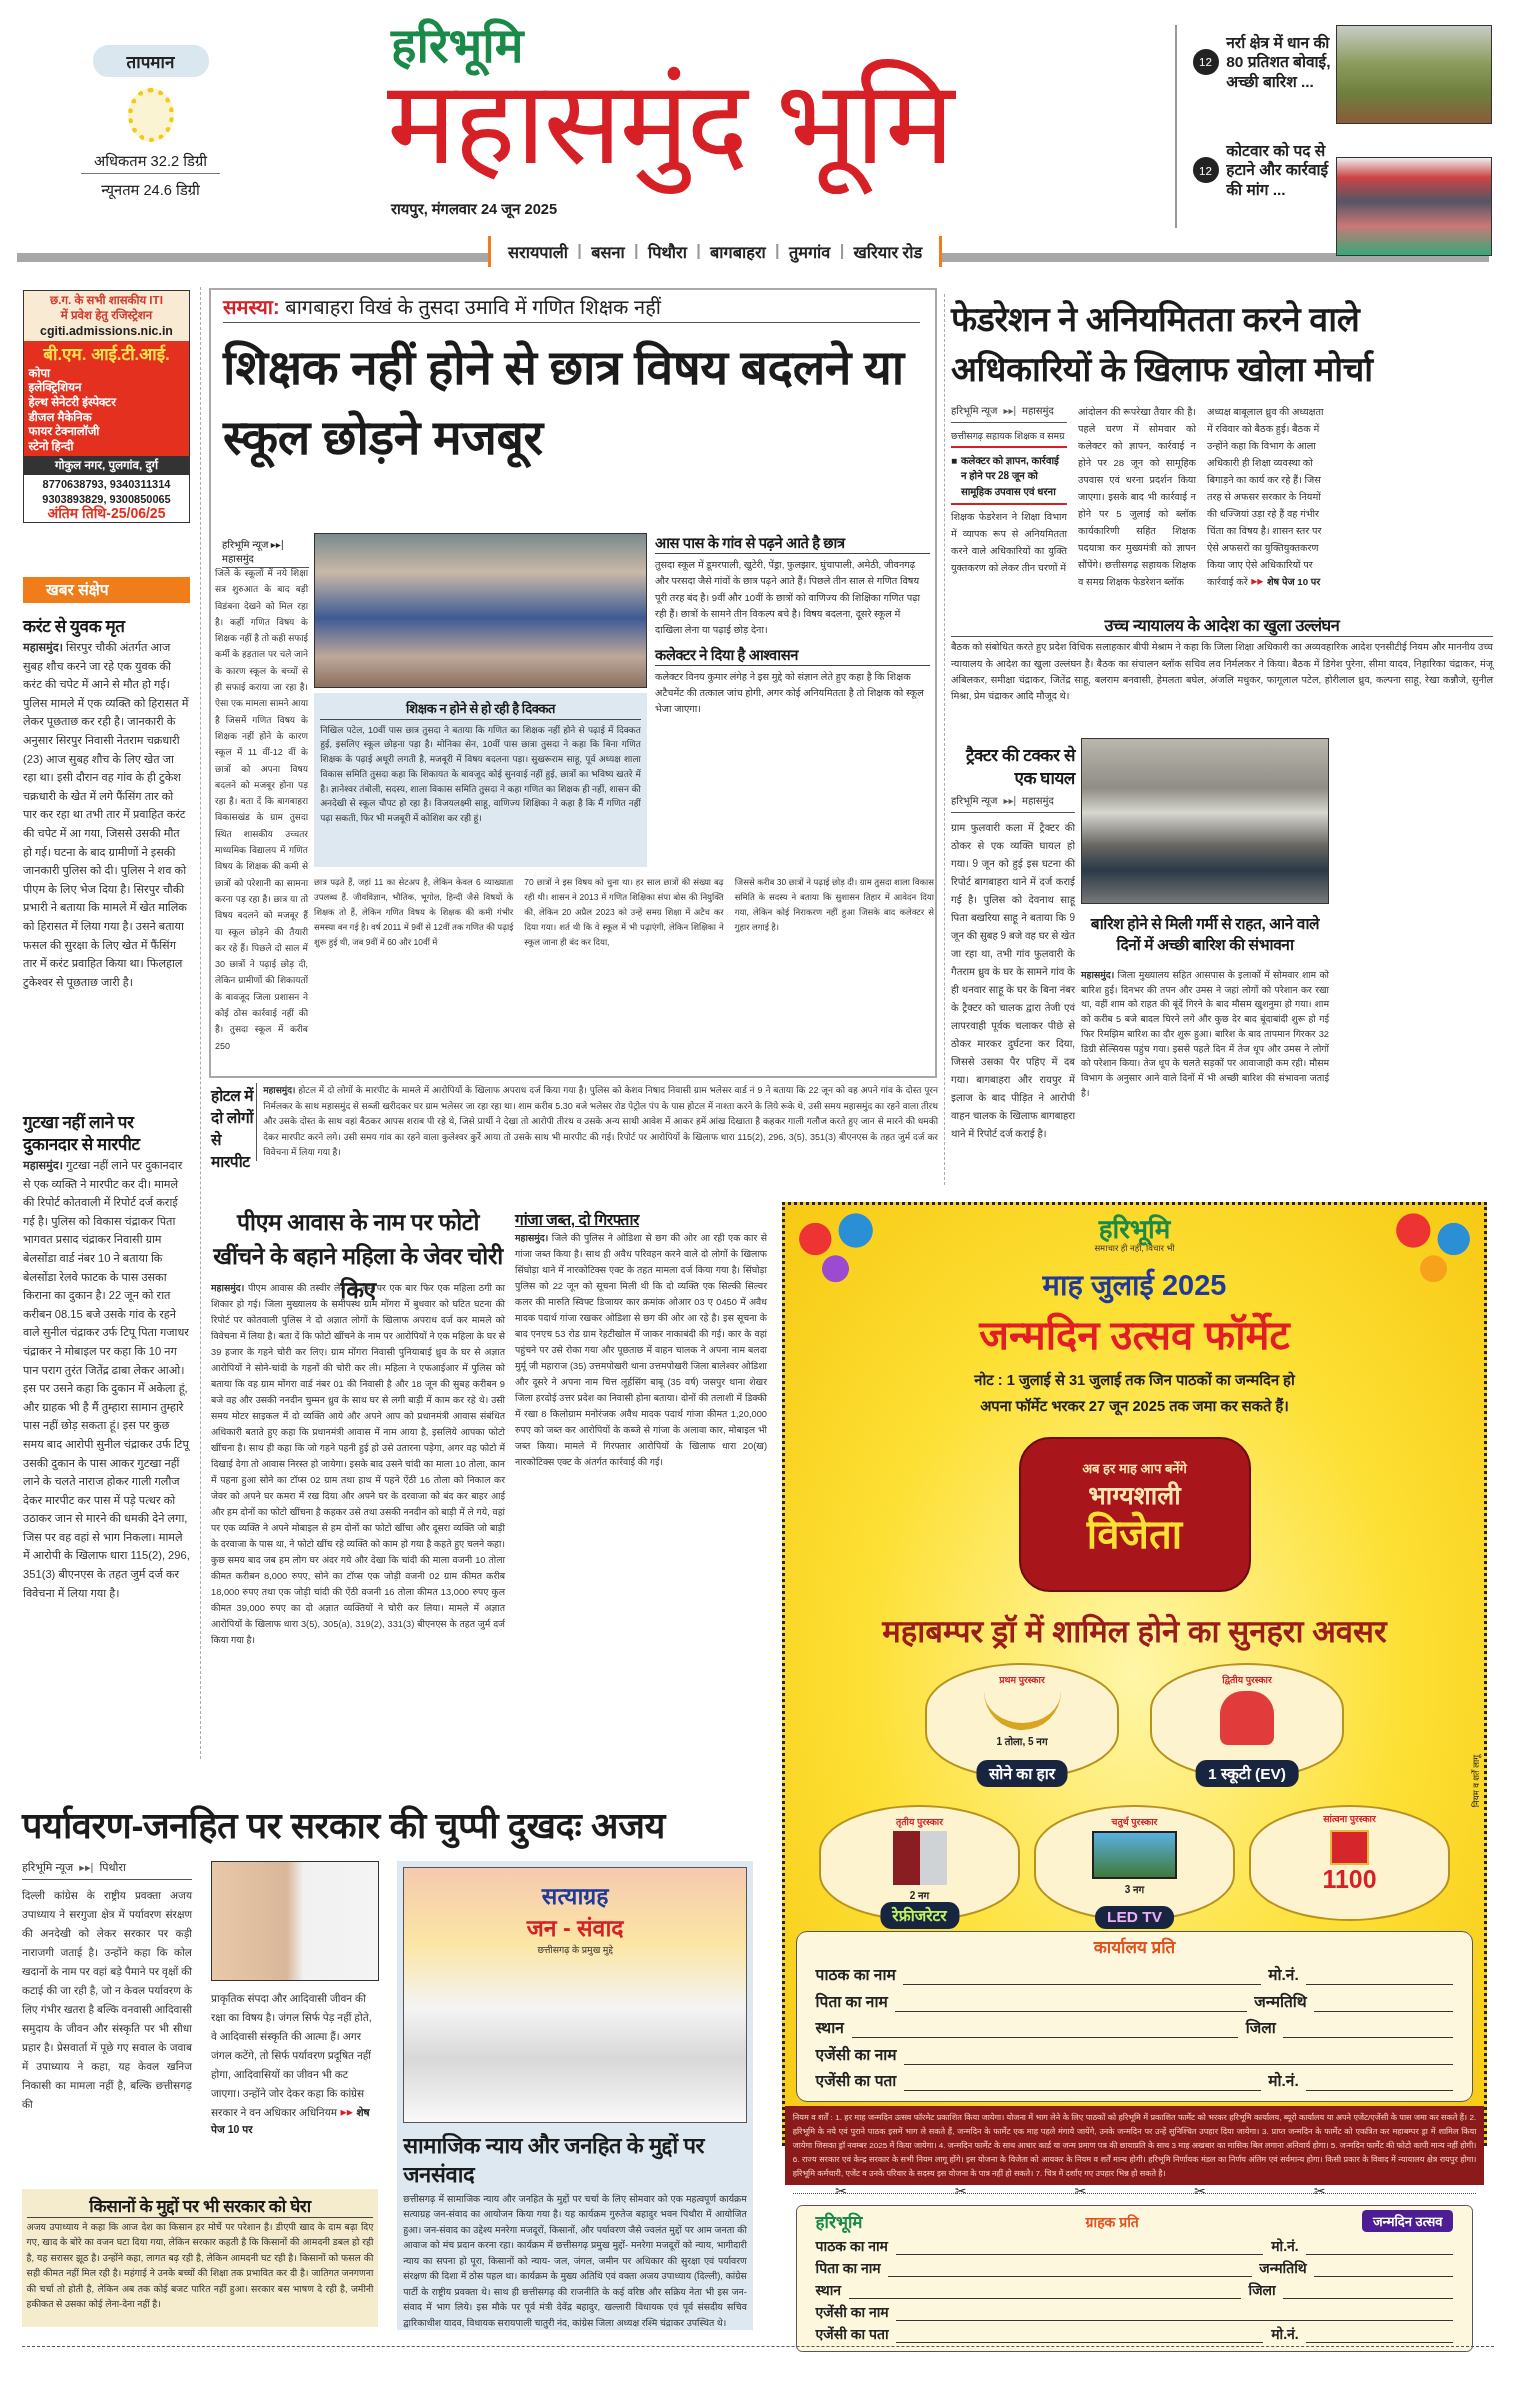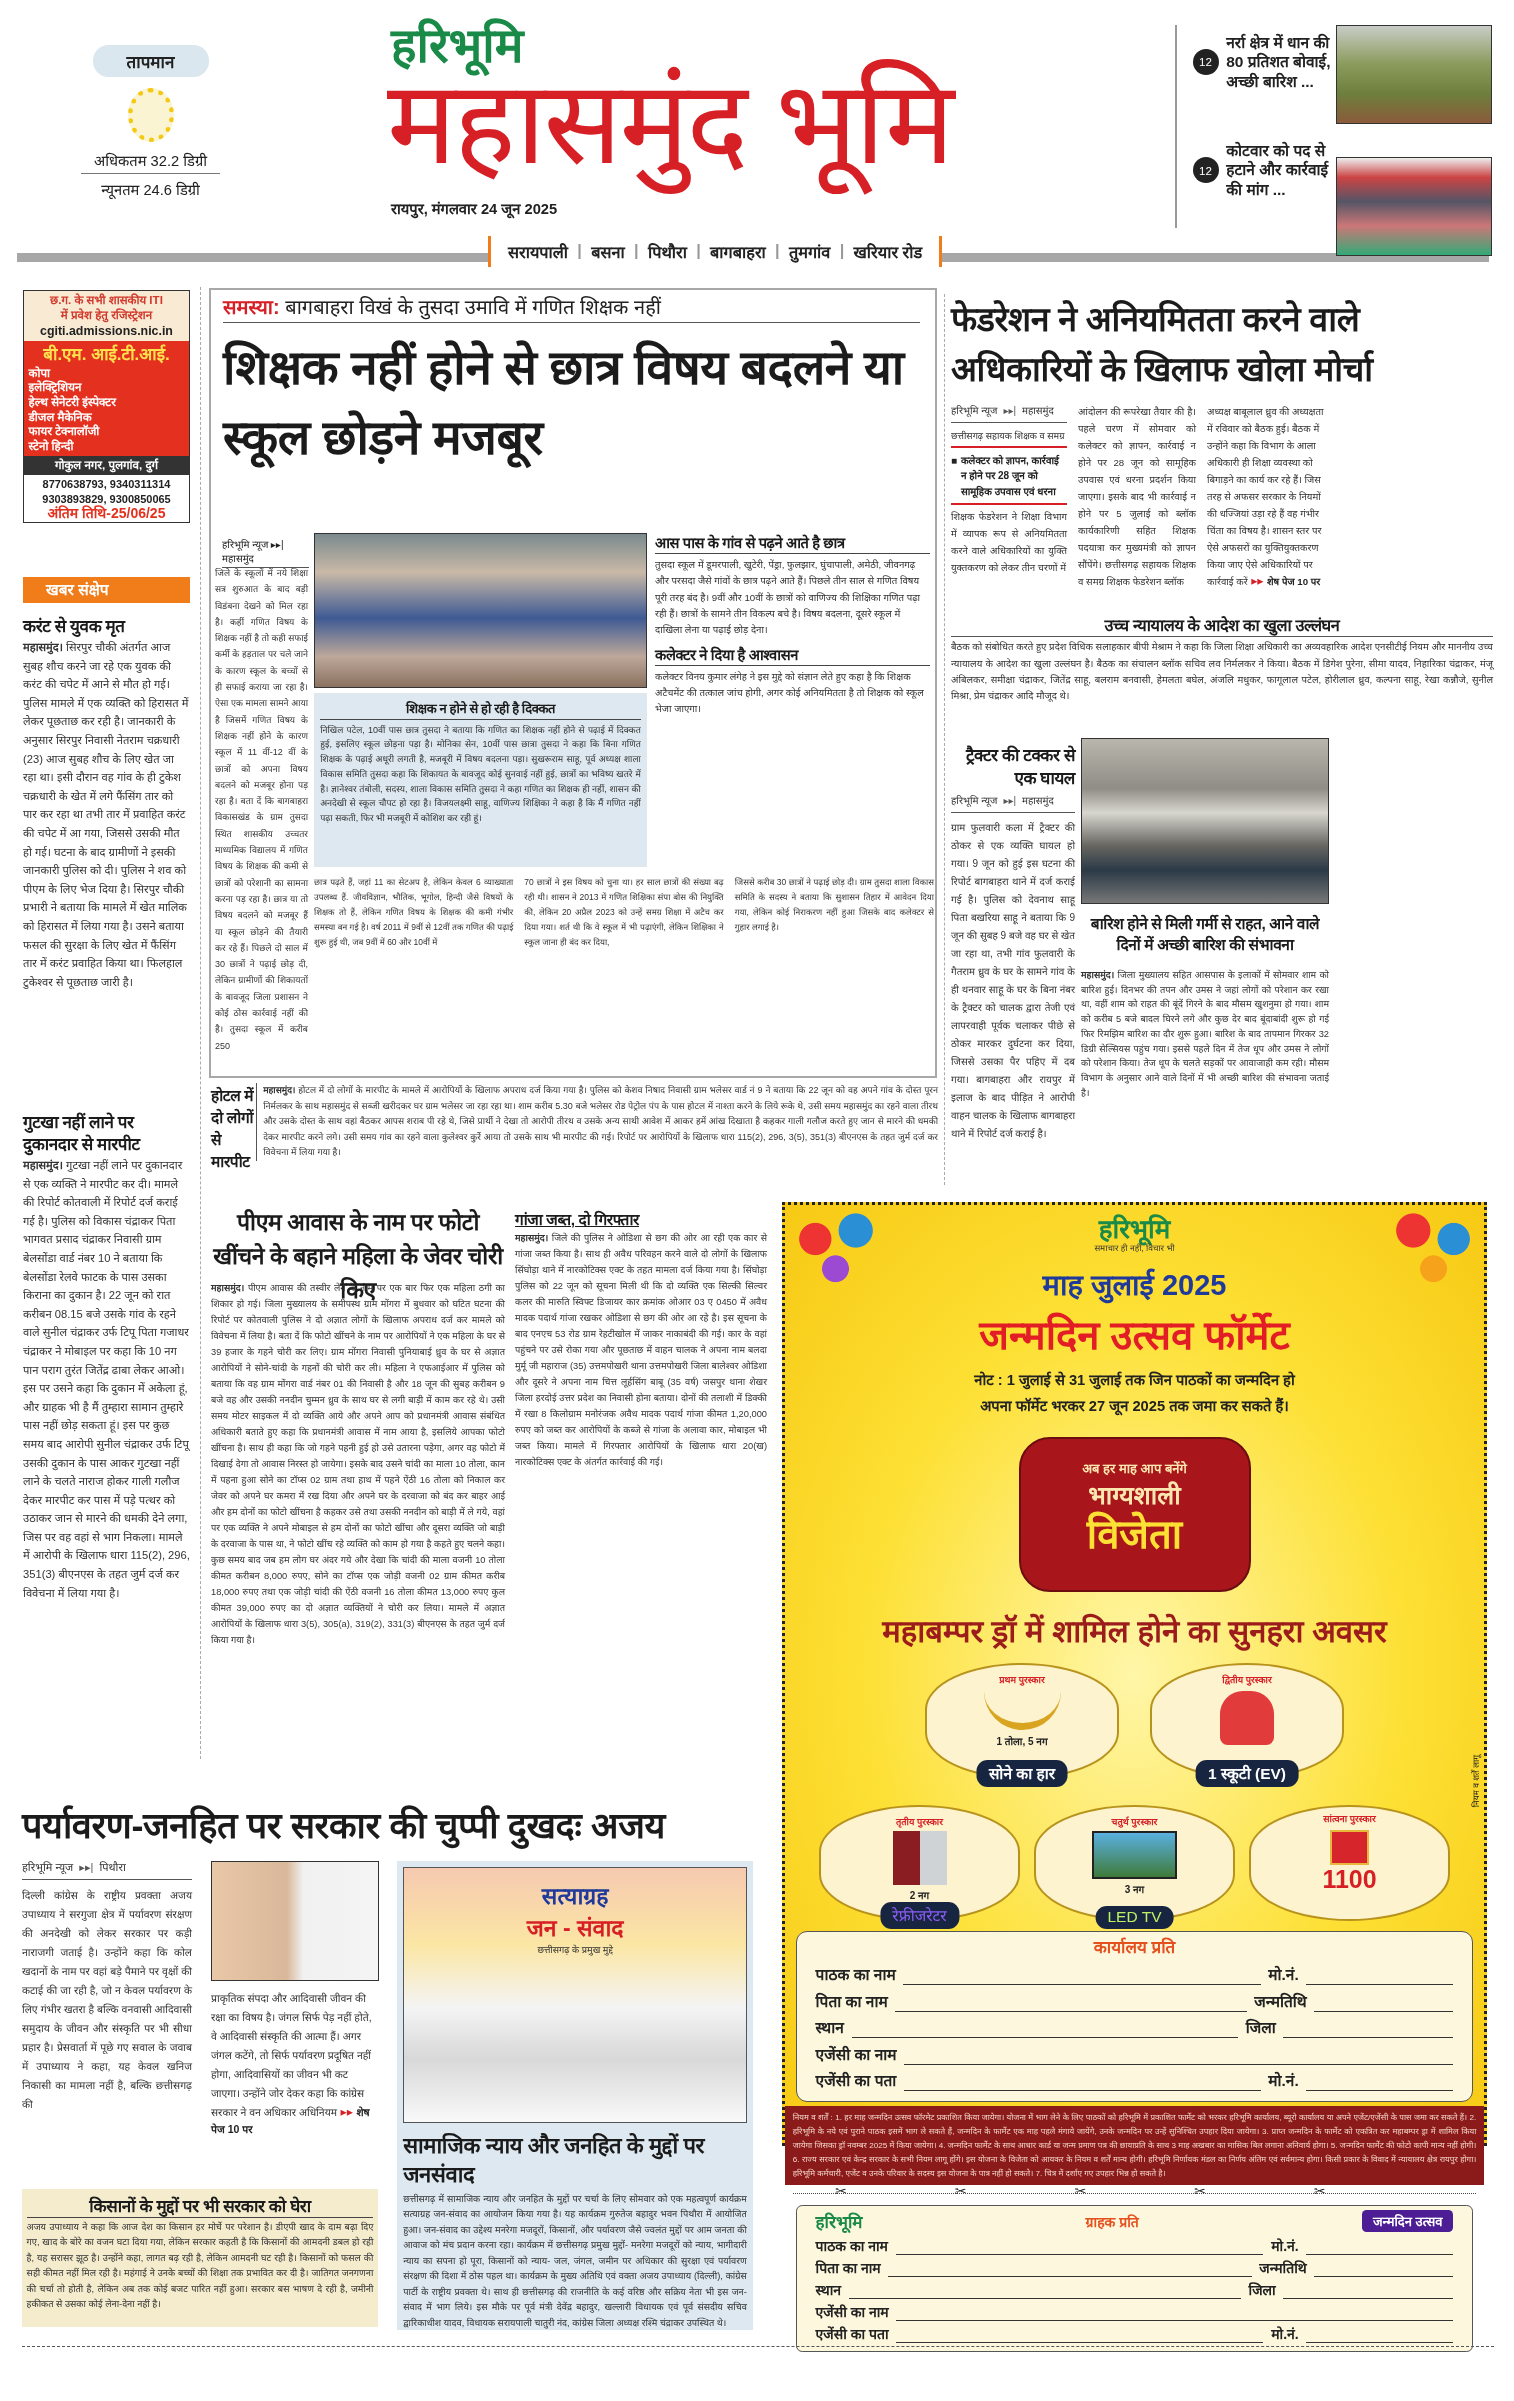--- a/index.html
+++ b/index.html
@@ -202,27 +202,27 @@
       <div style="color:#d71f26;font-size:9.3px;font-weight:bold;margin-top:7.7px">द्वितीय पुरस्कार</div>
       <div data-name="scooter-icon" style="width:54px;height:54px;margin:4.6px auto;background:#e23b3b;border-radius:23px 23px 7.7px 7.7px"></div>
       <div style="position:absolute;left:50%;bottom:-9.3px;transform:translateX(-50%);background:#172540;color:#fff;font-weight:bold;font-size:15.5px;padding:2.3px 12.4px;border-radius:11px;white-space:nowrap">1 स्कूटी (EV)</div>
     </div>
   </div>
   <div data-name="prize-row-2" style="display:flex;justify-content:center;gap:14px;margin-top:26px">
     <div data-name="prize-card" style="width:201px;height:116px;border:2.3px solid #b8931c;border-radius:50%/40%;background:#fdf3cf;text-align:center;position:relative">
       <div style="color:#d71f26;font-size:9.3px;font-weight:bold;margin-top:7.7px">तृतीय पुरस्कार</div>
       <div data-name="fridge-icon" style="width:54px;height:54px;margin:3.1px auto;background:linear-gradient(90deg,#8a1d22 50%,#cfd3d6 50%)"></div>
       <div style="font-size:10px;font-weight:bold">2 नग</div>
-      <div style="position:absolute;left:50%;bottom:-9.3px;transform:translateX(-50%);background:#172540;color:#8b5cf6;font-weight:normal;font-size:15.5px;padding:2.3px 12.4px;border-radius:11px;white-space:nowrap">रेफ्रीजरेटर</div>
+      <div style="position:absolute;left:50%;bottom:-9.3px;transform:translateX(-50%);background:#172540;color:#bef264;font-weight:bold;font-size:15.5px;padding:2.3px 12.4px;border-radius:11px;white-space:nowrap">रेफ्रीजरेटर</div>
     </div>
     <div data-name="prize-card" style="width:201px;height:116px;border:2.3px solid #b8931c;border-radius:50%/40%;background:#fdf3cf;text-align:center;position:relative">
       <div style="color:#d71f26;font-size:9.3px;font-weight:bold;margin-top:7.7px">चतुर्थ पुरस्कार</div>
       <div data-name="tv-icon" style="width:85px;height:48px;margin:3.1px auto;background:linear-gradient(180deg,#5ab0e0,#3f7a3a);border:2.3px solid #222"></div>
       <div style="font-size:10px;font-weight:bold">3 नग</div>
-      <div style="position:absolute;left:50%;bottom:-9.3px;transform:translateX(-50%);background:#172540;color:#bef264;font-weight:normal;font-size:15.5px;padding:2.3px 12.4px;border-radius:11px;white-space:nowrap">LED TV</div>
+      <div style="position:absolute;left:50%;bottom:-9.3px;transform:translateX(-50%);background:#172540;color:#f0abfc;font-weight:bold;font-size:15.5px;padding:2.3px 12.4px;border-radius:11px;white-space:nowrap">LED TV</div>
     </div>
     <div data-name="prize-card" style="width:201px;height:116px;border:2.3px solid #b8931c;border-radius:50%/40%;background:#fdf3cf;text-align:center;position:relative">
       <div style="color:#d71f26;font-size:9.3px;font-weight:bold;margin-top:5px">सांत्वना पुरस्कार</div>
       <div data-name="gift-icon" style="width:39px;height:35px;margin:4.6px auto 0;background:#d7262b;border:2.3px solid #e9b83a"></div>
       <div style="color:#d71f26;font-size:25px;font-weight:bold">1100</div>
     </div>
   </div>
 
   <div data-name="office-copy-form" style="margin:10px 11px 0;background:#fdf8dd;border:0.8px solid #555;border-radius:11px;padding:3.1px 18.6px 4.6px">
     <div data-name="form-title" style="text-align:center;color:#e4511f;font-weight:bold;font-size:17px">कार्यालय प्रति</div>

